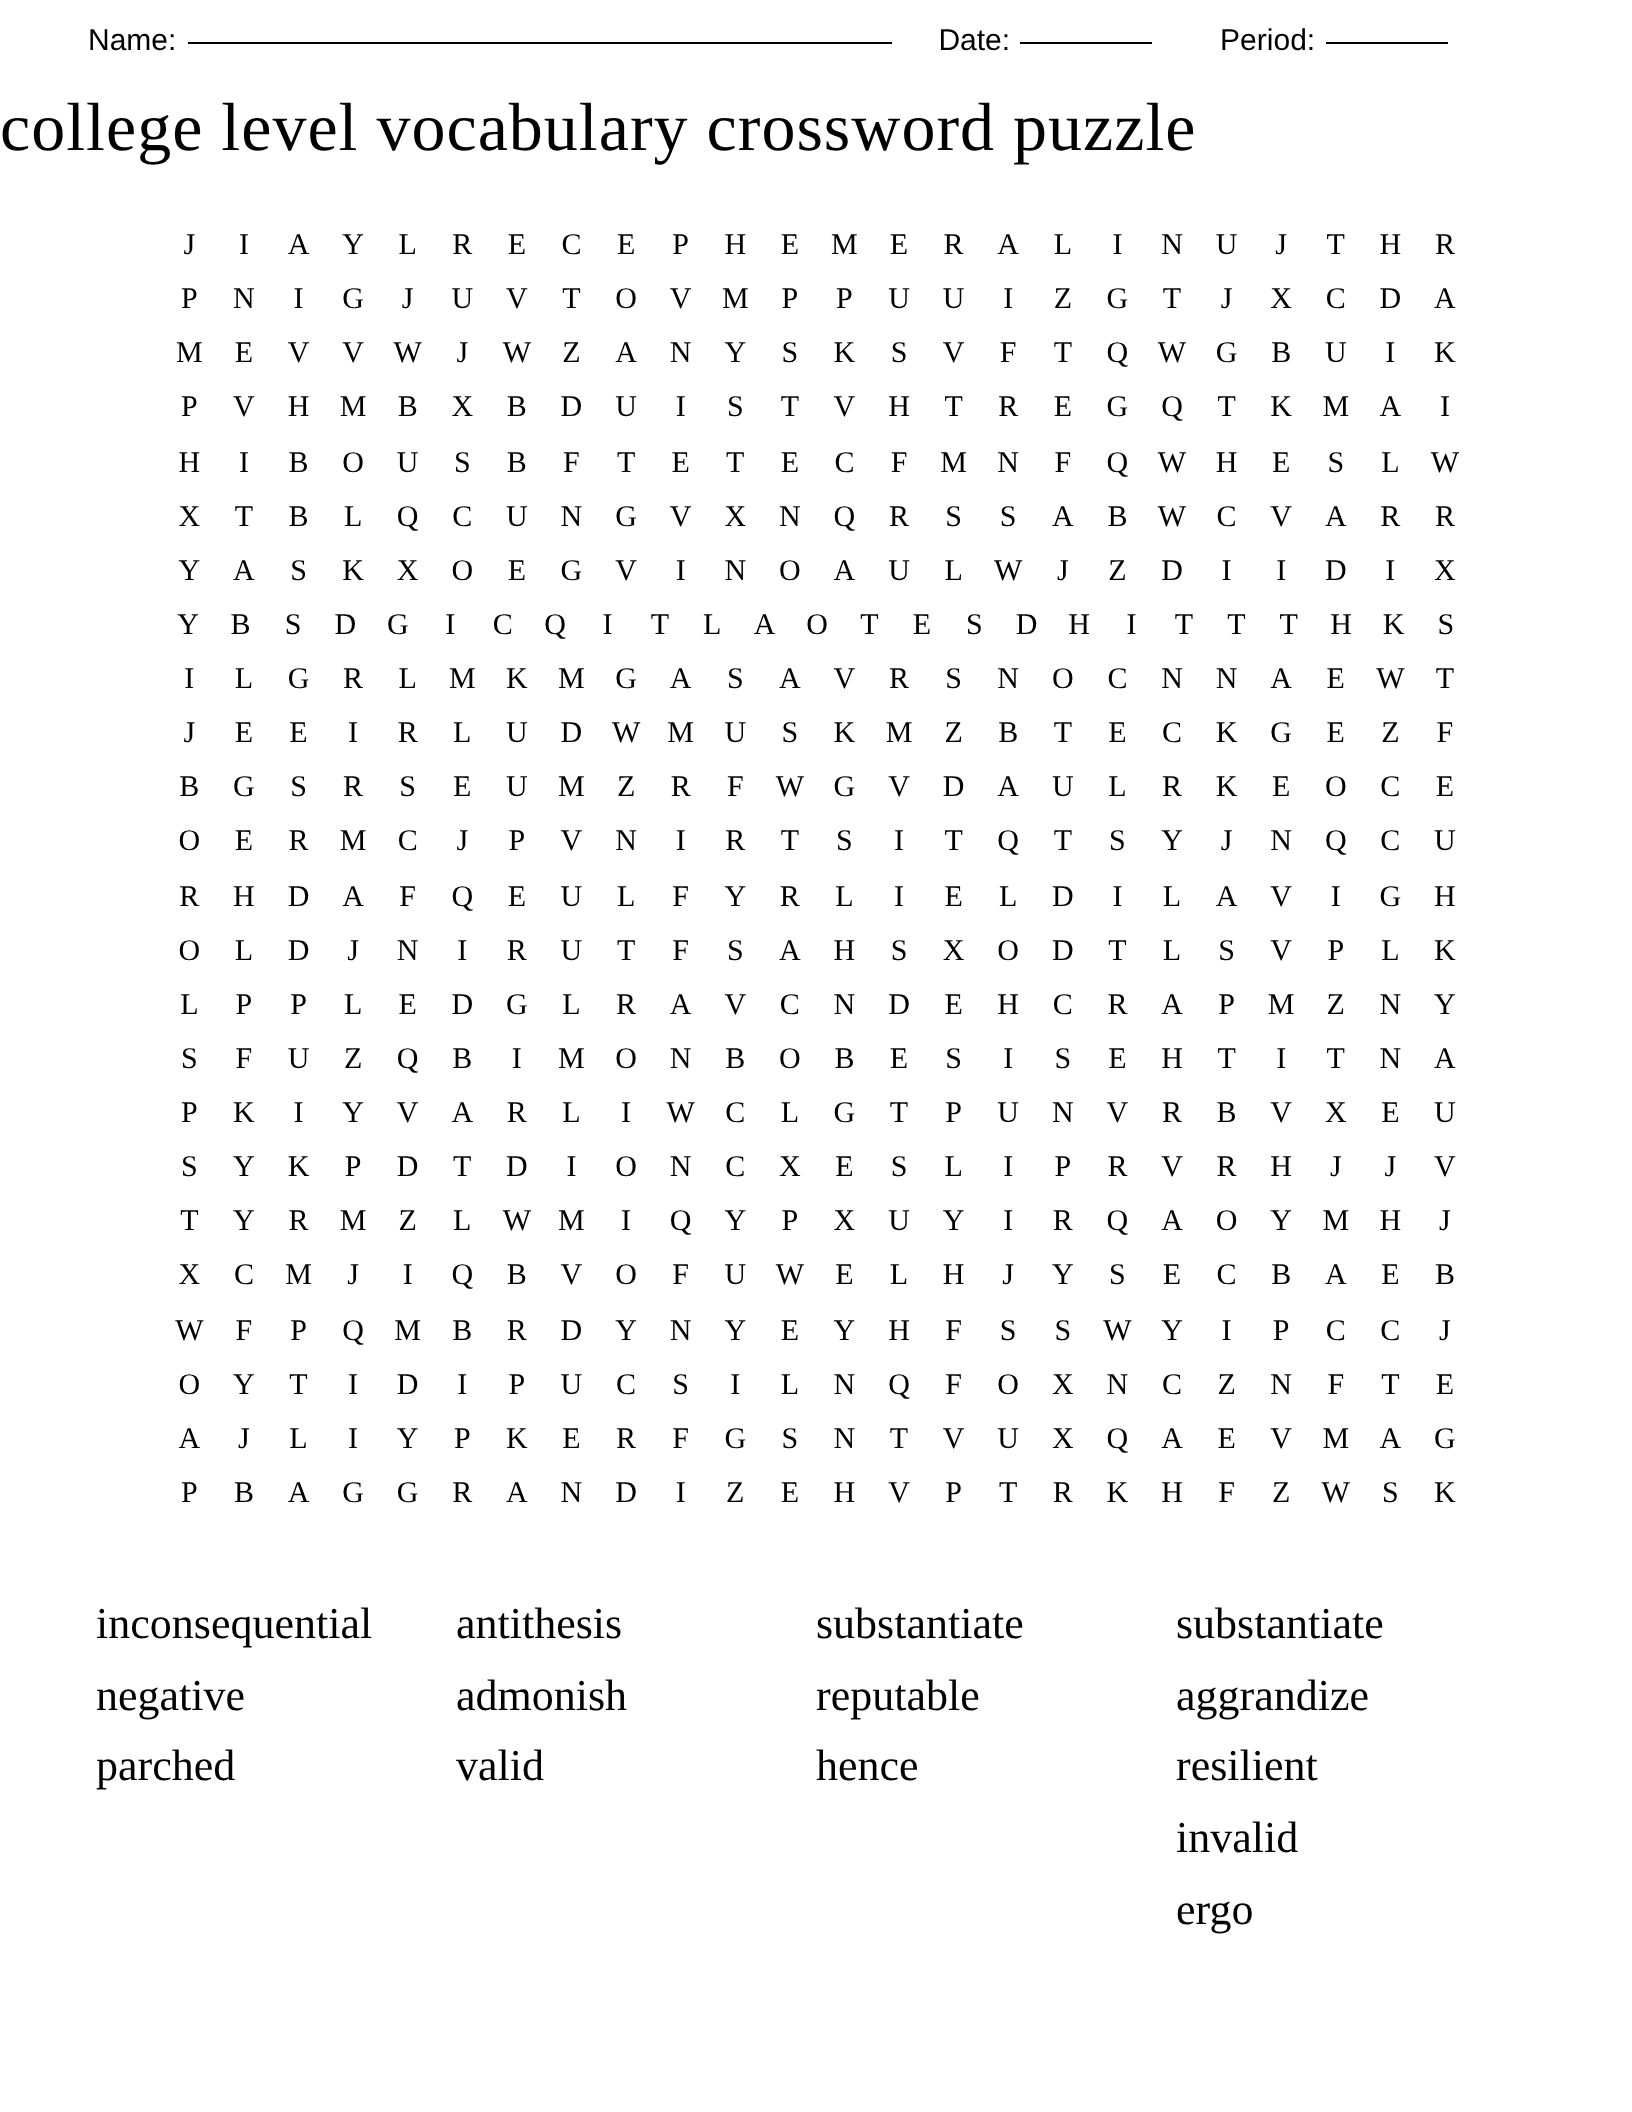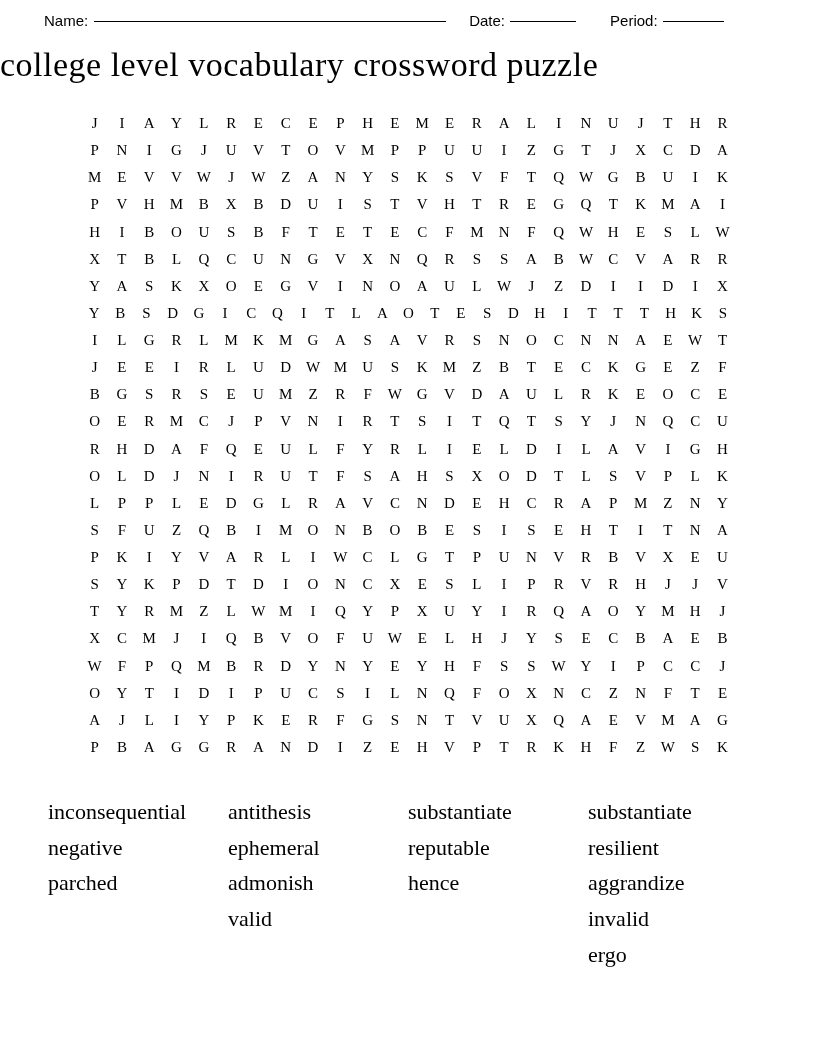--- a/index.html
+++ b/index.html
@@ -720,29 +720,28 @@
   </div>
 
 <div class="word-list">
     <div class="word-col">
       <div class="word-item">inconsequential</div>
       <div class="word-item">negative</div>
       <div class="word-item">parched</div>
     </div>
     <div class="word-col">
       <div class="word-item">antithesis</div>
-      <div class="word-item">ephemeral</div>
       <div class="word-item">admonish</div>
       <div class="word-item">valid</div>
     </div>
     <div class="word-col">
       <div class="word-item">substantiate</div>
       <div class="word-item">reputable</div>
       <div class="word-item">hence</div>
     </div>
     <div class="word-col">
       <div class="word-item">substantiate</div>
+      <div class="word-item">aggrandize</div>
       <div class="word-item">resilient</div>
-      <div class="word-item">aggrandize</div>
       <div class="word-item">invalid</div>
       <div class="word-item">ergo</div>
     </div>
   </div>
 
 </body></html>

